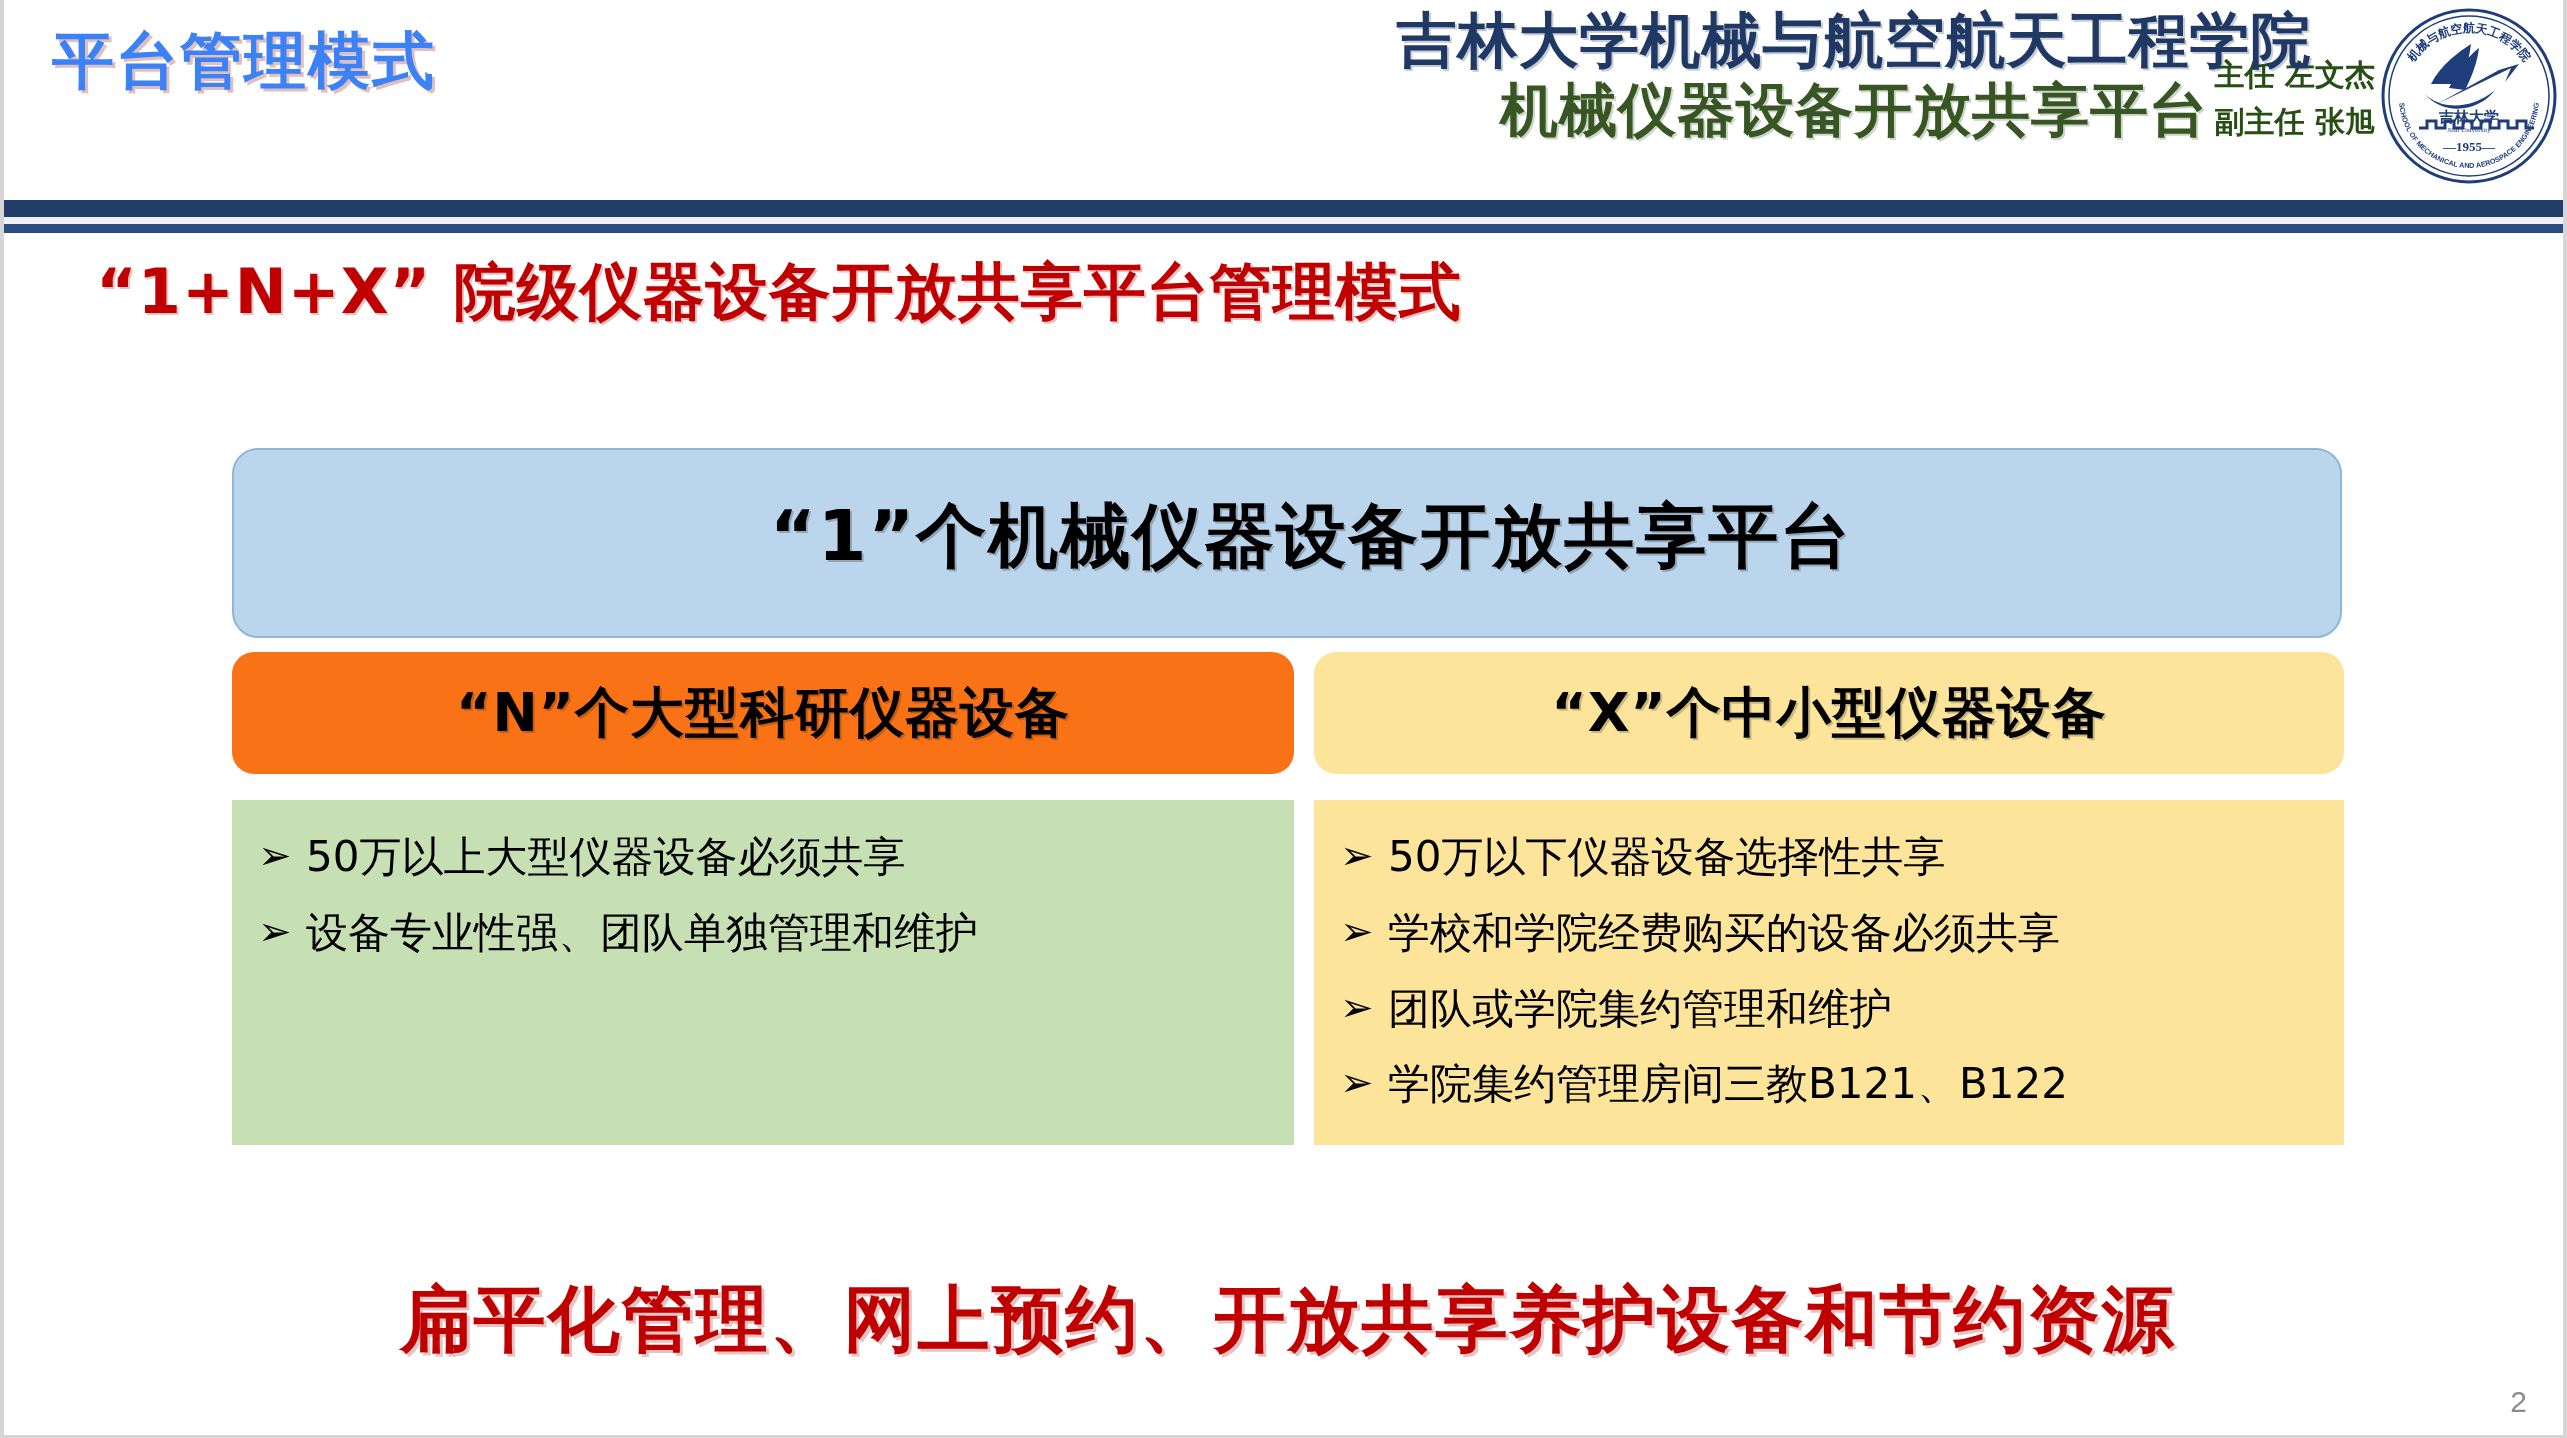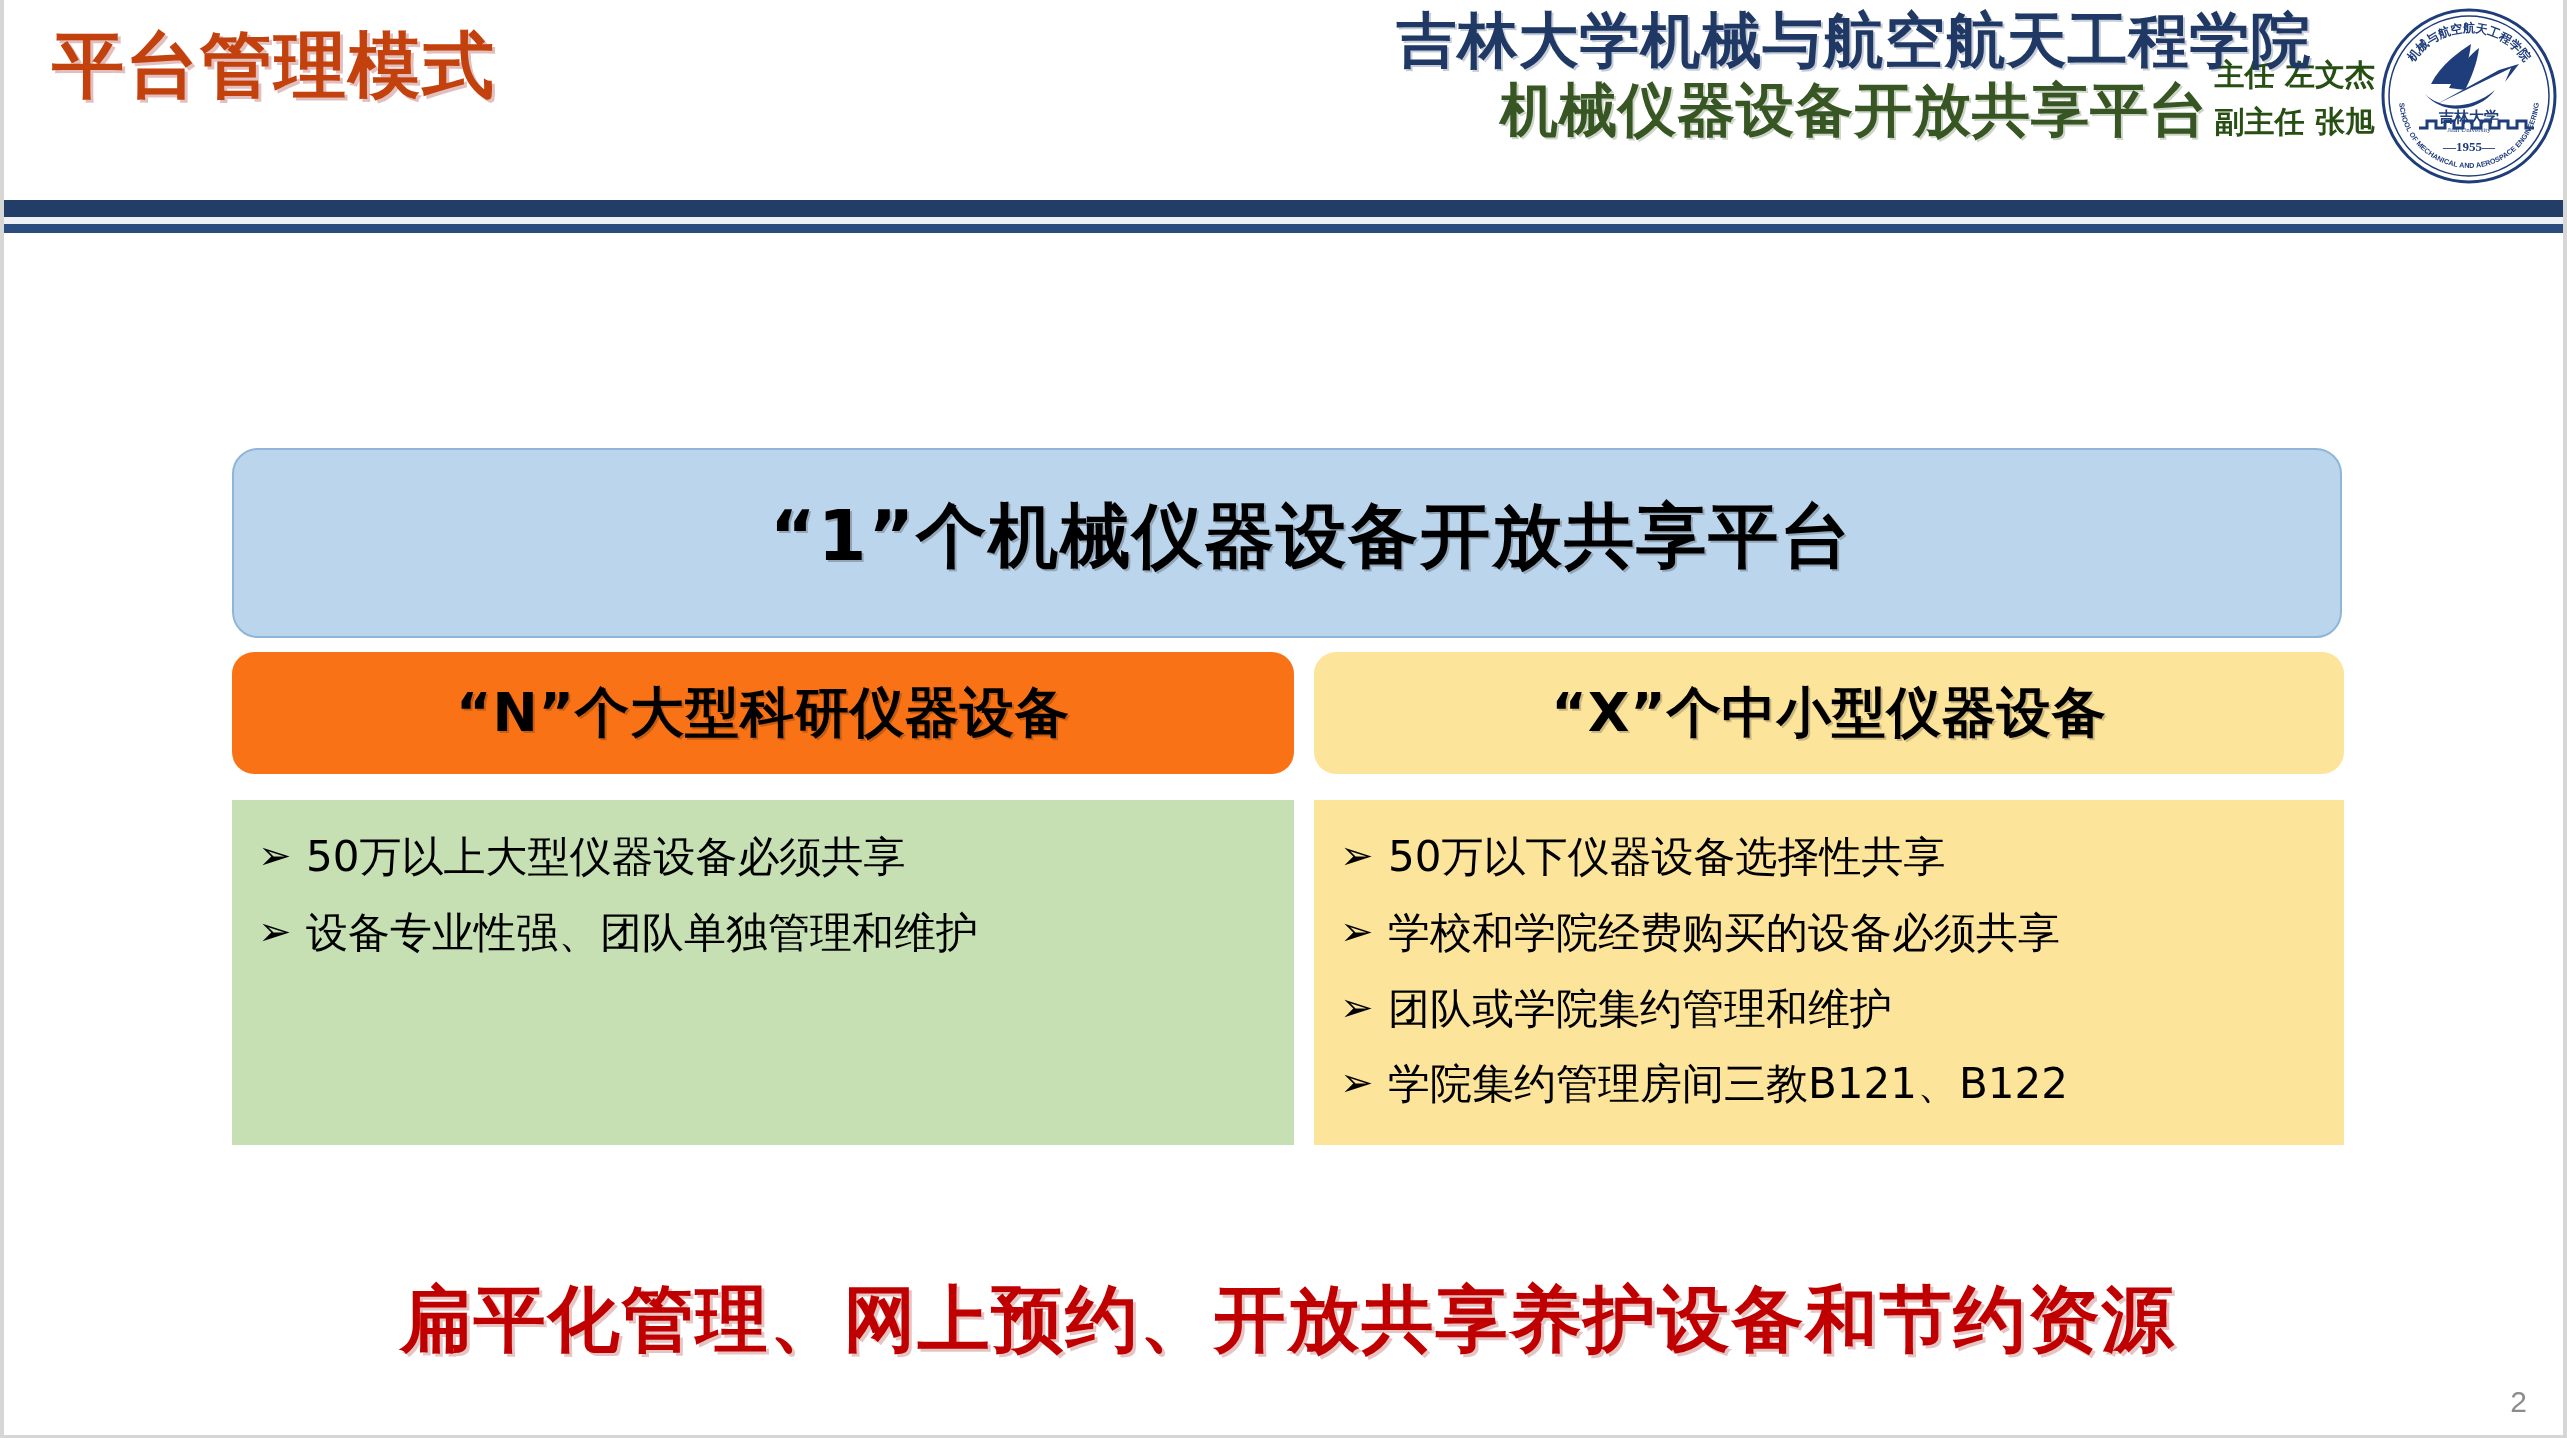--- a/index.html
+++ b/index.html
@@ -33,23 +33,23 @@
     position: absolute;
     left: 0; top: 0;
     width: 2567px;
     height: 198px;
   }
 
   #slide-title {
     position: absolute;
     left: 48px;
     top: 28px;
-    font-size: 72px;
-    font-weight: bold;
-    color: #c2410c;
+    font-size: 62px;
+    font-weight: bold;
+    color: #3b82f6;
     letter-spacing: 2px;
     line-height: 1.05;
     white-space: nowrap;
     text-shadow: 3px 3px 0 rgba(150,20,20,0.28);
     font-family: "DejaVu Sans", "Liberation Sans", sans-serif;
   }
 
   #org-block {
     position: absolute;
     right: 212px;
@@ -297,20 +297,21 @@
         <text x="90" y="145" font-size="13" font-weight="bold" fill="#1F3D7A" text-anchor="middle" font-family="'Liberation Serif', serif">—1955—</text>
         <path d="M40 122 h8 v-7 h9 v7 h9 v-7 h9 v7 h9 v-7 h9 v7 h9 v-7 h9 v7 h9 v-7 h9 v7 h9 v-7 h9 v7 h8" fill="none" stroke="#1F3D7A" stroke-width="3"></path>
       </svg>
     </div>
   </div>
 
   <div id="stripe-thick"></div>
   <div id="stripe-gap"></div>
   <div id="stripe-thin"></div>
 
+  <div id="subtitle">“1+N+X” 院级仪器设备开放共享平台管理模式</div>
 
   <div id="box-one" class="box">
     <span id="box-one-label">“1”个机械仪器设备开放共享平台</span>
   </div>
 
   <div id="box-n-head" class="box">
     <span class="head-label">“N”个大型科研仪器设备</span>
   </div>
 
   <div id="box-x-head" class="box">

